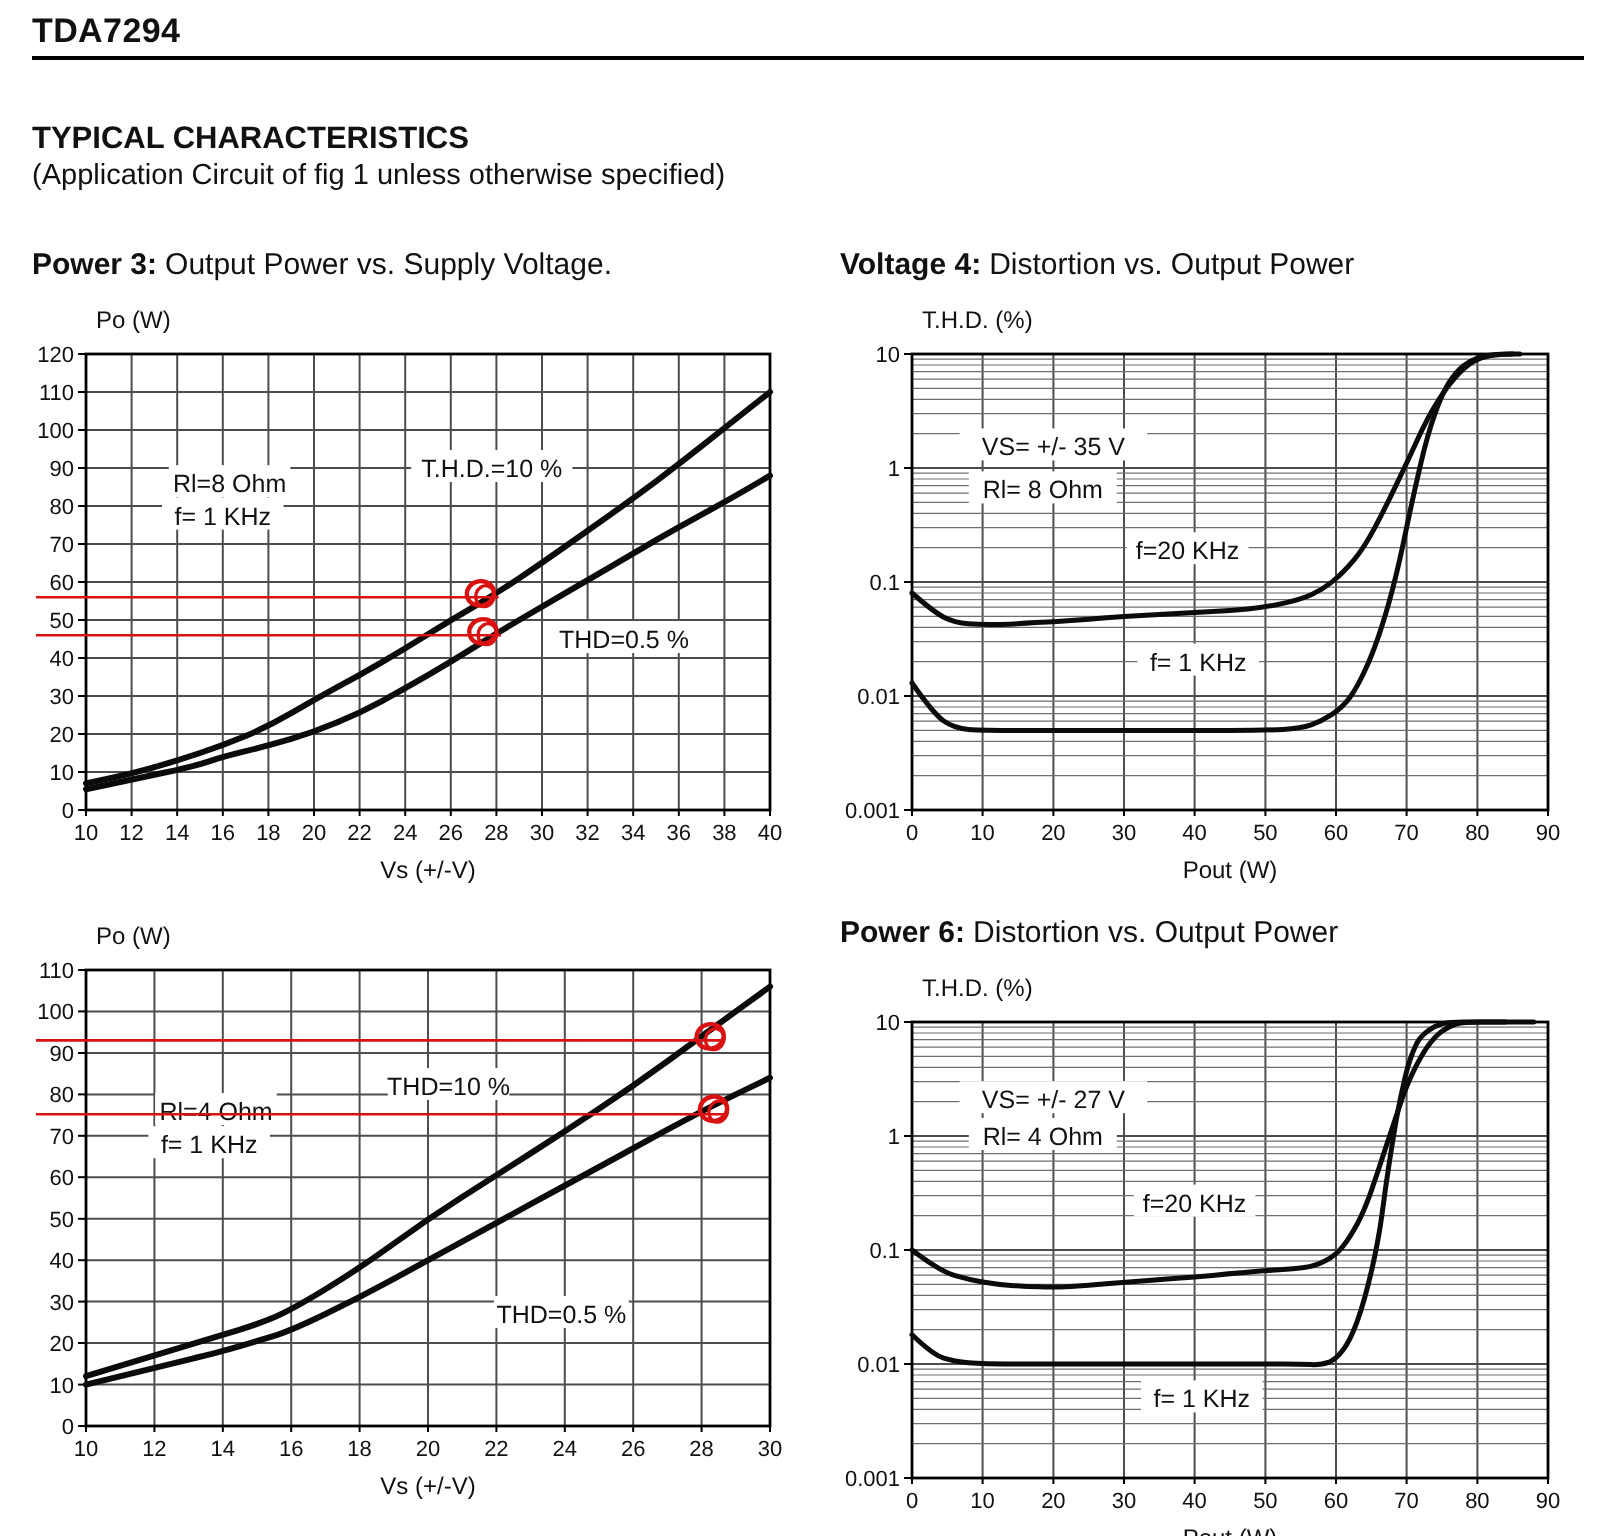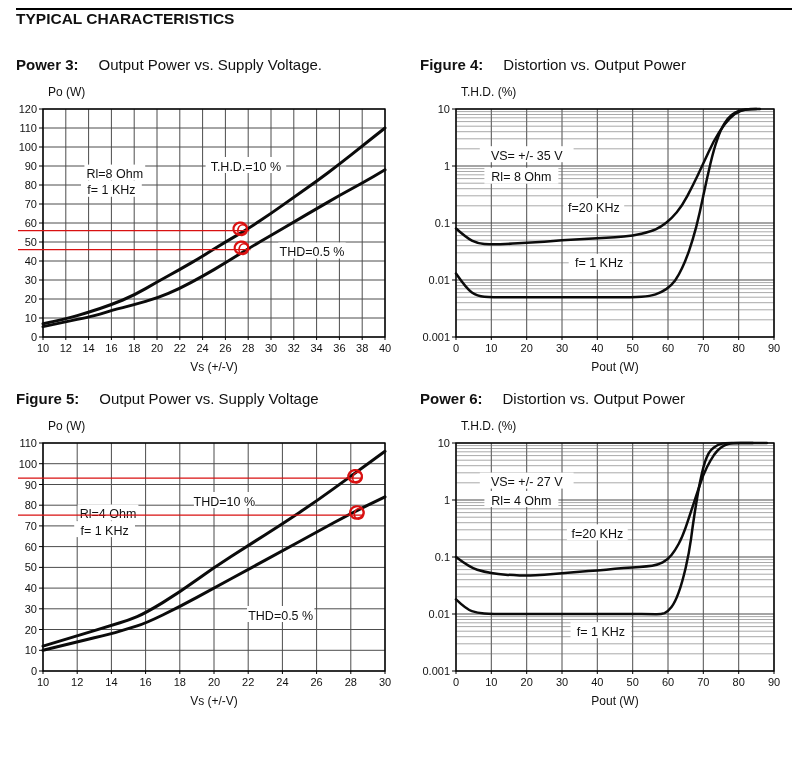--- a/index.html
+++ b/index.html
@@ -1,37 +1,39 @@
 <!DOCTYPE html>
 <html><head>
 <meta charset="utf-8">
 <style>
   html,body{margin:0;padding:0;background:#ffffff;}
   body{width:800px;height:768px;overflow:hidden;font-family:"Liberation Sans",sans-serif;color:#111;}
   .page{padding:6px 10px 0 16px;}
   .doc-title{font-size:17px;font-weight:bold;letter-spacing:.2px;margin:0 0 2px 0;}
   .rule{border:none;border-top:2.2px solid #000;margin:2px 0 0 0;width:776px;}
-  .section{}
+  .section{margin-top:31px;}
   .section-heading{font-size:15.5px;font-weight:bold;margin:0;}
   .section-note{font-size:14.5px;margin:1px 0 0 0;}
   .figures{margin-top:28px;display:grid;grid-template-columns:404px 1fr;row-gap:12px;}
   .fig{width:392px;}
   .fig-title{font-size:15px;height:20px;margin-bottom:6px;white-space:nowrap;}
   .fig-title b{font-weight:bold;}
-  .fig-name{margin-left:20px;}
+  .fig-name{margin-left:4px;}
   svg{display:block;}
   text{font-family:"Liberation Sans",sans-serif;}
 </style>
 </head>
 <body>
 
 <div class="page">
+  <h1 class="doc-title">TDA7294</h1>
   <hr class="rule">
   <div class="section">
     <p class="section-heading">TYPICAL CHARACTERISTICS</p>
+    <p class="section-note">(Application Circuit of fig 1 unless otherwise specified)</p>
   </div>
   <div class="figures" id="figures">
       <div class="fig">
         <div class="fig-title"><b>Power 3:</b><span class="fig-name">Output Power vs. Supply Voltage.</span></div>
         <svg width="392" height="296" viewBox="0 0 392 296">
           <g>
             <line x1="27" y1="27" x2="27" y2="255" stroke="#4d4d4d" stroke-width="1"></line>
             <line x1="49.8" y1="27" x2="49.8" y2="255" stroke="#4d4d4d" stroke-width="1"></line>
             <line x1="72.6" y1="27" x2="72.6" y2="255" stroke="#4d4d4d" stroke-width="1"></line>
             <line x1="95.4" y1="27" x2="95.4" y2="255" stroke="#4d4d4d" stroke-width="1"></line>
@@ -148,21 +150,21 @@
               <ellipse cx="228" cy="166.3" rx="4.6" ry="5.3" fill="none" stroke="#d91111" stroke-width="1.7" transform="rotate(18 225.4 165.7)"></ellipse>
             </g>
           </g>
           <g>
             <text x="32" y="14" text-anchor="start" font-size="12" fill="#111111">Po (W)</text>
             <text x="198" y="289" text-anchor="middle" font-size="12" fill="#111111">Vs (+/-V)</text>
           </g>
         </svg>
       </div>
       <div class="fig">
-        <div class="fig-title"><b>Figure 4:</b><span class="fig-name">Distortion vs. Output Power</span></div>
+        <div class="fig-title"><b>Voltage 4:</b><span class="fig-name">Distortion vs. Output Power</span></div>
         <svg width="392" height="296" viewBox="0 0 392 296">
           <g>
             <line x1="36" y1="27" x2="36" y2="255" stroke="#4d4d4d" stroke-width="1"></line>
             <line x1="71.3" y1="27" x2="71.3" y2="255" stroke="#4d4d4d" stroke-width="1"></line>
             <line x1="106.7" y1="27" x2="106.7" y2="255" stroke="#4d4d4d" stroke-width="1"></line>
             <line x1="142" y1="27" x2="142" y2="255" stroke="#4d4d4d" stroke-width="1"></line>
             <line x1="177.3" y1="27" x2="177.3" y2="255" stroke="#4d4d4d" stroke-width="1"></line>
             <line x1="212.7" y1="27" x2="212.7" y2="255" stroke="#4d4d4d" stroke-width="1"></line>
             <line x1="248" y1="27" x2="248" y2="255" stroke="#4d4d4d" stroke-width="1"></line>
             <line x1="283.3" y1="27" x2="283.3" y2="255" stroke="#4d4d4d" stroke-width="1"></line>
@@ -254,21 +256,20 @@
             <text x="179.1" y="185.3" text-anchor="middle" font-size="12.5" fill="#111111">f= 1 KHz</text>
           </g>
           <g></g>
           <g>
             <text x="41" y="14" text-anchor="start" font-size="12" fill="#111111">T.H.D.  (%)</text>
             <text x="195" y="289" text-anchor="middle" font-size="12" fill="#111111">Pout  (W)</text>
           </g>
         </svg>
       </div>
       <div class="fig">
-        <div class="fig-title"><b>Figure 5:</b><span class="fig-name">Output Power vs. Supply Voltage</span></div>
         <svg width="392" height="296" viewBox="0 0 392 296">
           <g>
             <line x1="27" y1="27" x2="27" y2="255" stroke="#4d4d4d" stroke-width="1"></line>
             <line x1="61.2" y1="27" x2="61.2" y2="255" stroke="#4d4d4d" stroke-width="1"></line>
             <line x1="95.4" y1="27" x2="95.4" y2="255" stroke="#4d4d4d" stroke-width="1"></line>
             <line x1="129.6" y1="27" x2="129.6" y2="255" stroke="#4d4d4d" stroke-width="1"></line>
             <line x1="163.8" y1="27" x2="163.8" y2="255" stroke="#4d4d4d" stroke-width="1"></line>
             <line x1="198" y1="27" x2="198" y2="255" stroke="#4d4d4d" stroke-width="1"></line>
             <line x1="232.2" y1="27" x2="232.2" y2="255" stroke="#4d4d4d" stroke-width="1"></line>
             <line x1="266.4" y1="27" x2="266.4" y2="255" stroke="#4d4d4d" stroke-width="1"></line>

